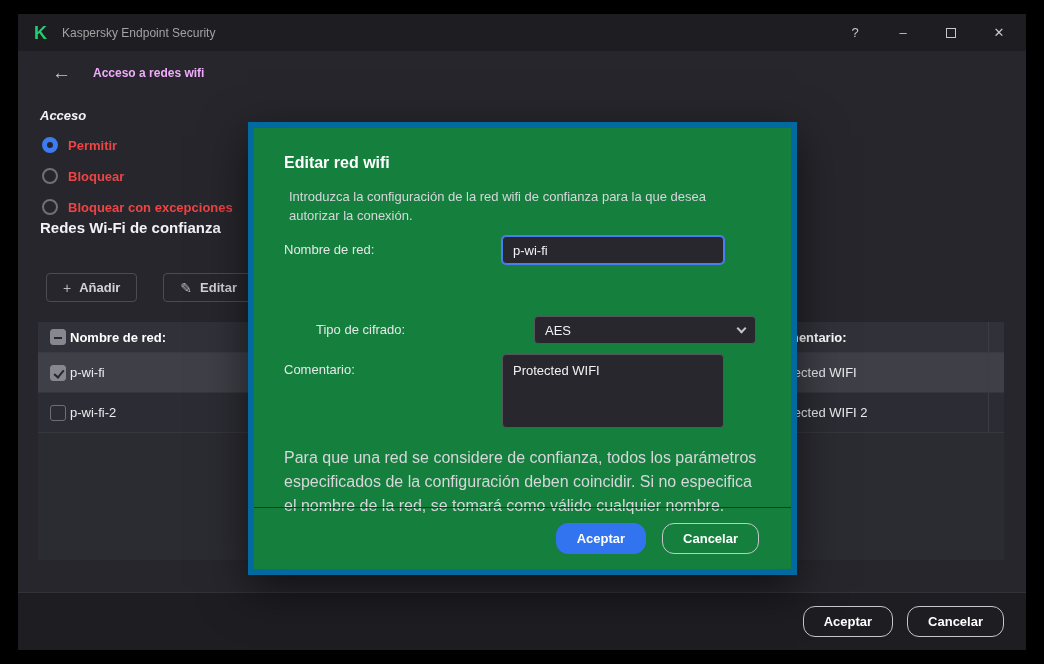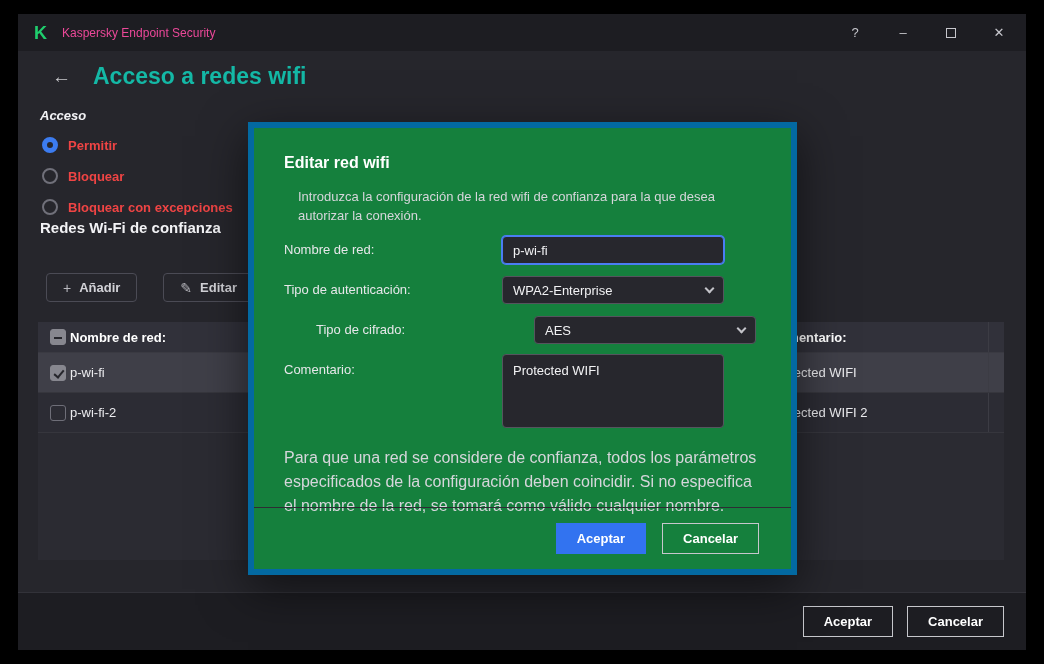--- a/index.html
+++ b/index.html
@@ -4,30 +4,30 @@
 <style>
   * { margin:0; padding:0; box-sizing:border-box; }
   html,body { width:1044px; height:664px; }
   body { background:#000; font-family:"Liberation Sans", sans-serif; color:#e9e9ec; overflow:hidden; }
   .screen { position:relative; width:1044px; height:664px; background:#000; }
 
   
   .window { position:absolute; left:18px; top:14px; width:1008px; height:636px; background:#26262c; display:flex; flex-direction:column; }
   .titlebar { height:37px; background:#1d1d22; display:flex; align-items:center; padding:0 12px 0 16px; flex:0 0 auto; }
   .logo { color:#1fce6d; font-weight:bold; font-size:18px; width:18px; line-height:1; }
-  .app-title { margin-left:10px; font-size:12px; color:#ec4899; }
+  .app-title { margin-left:10px; font-size:12px; color:#a3a3a3; }
   .tb-spacer { flex:1; }
   .tb-btn { width:30px; height:37px; display:flex; align-items:center; justify-content:center; color:#c6c6cc; font-size:13px; margin-left:18px; cursor:default; }
   .maximize-glyph { width:10px; height:10px; border:1px solid #c6c6cc; }
 
   .content { position:relative; flex:1; background:#26262c; overflow:hidden; }
 
   .page-header { position:absolute; top:12px; left:34px; display:flex; align-items:center; gap:22px; }
   .back-btn { font-size:19px; color:#cacace; line-height:1; cursor:default; }
-  .page-title { font-size:23px; font-weight:bold; color:#14b8a6; }
+  .page-title { font-size:12px; font-weight:bold; color:#f0abfc; }
 
   .section-heading { position:absolute; left:22px; font-size:13px; font-weight:bold; color:#f2f2f5; }
   .heading-access { top:57px;font-style:italic; }
   .heading-trusted { top:168px; font-size:15px; }
 
   .radio-group { position:absolute; top:86px; left:24px; display:flex; flex-direction:column; gap:15px; }
   .radio-row { display:flex; align-items:center; gap:10px; height:16px; cursor:default; }
   .radio-dot { width:16px; height:16px; border-radius:50%; border:2px solid #70707a; flex:0 0 16px; background:transparent; }
   .radio-row.selected .radio-dot { border:5px solid #3c7cf0; }
   .radio-label { font-size:13px; font-weight:bold; color:#ef4444; }
@@ -46,27 +46,27 @@
   .cell-comment { flex:0 0 218px; }
   .cell-gutter { flex:0 0 16px; align-self:stretch; border-left:1px solid #3c3c44; }
 
   .checkbox { width:16px; height:16px; border-radius:3px; border:1px solid #6e6e78; position:relative; background:transparent; cursor:default; }
   .checkbox.checked { background:#87878f; border-color:#87878f; }
   .checkbox.checked::after { content:""; position:absolute; left:5px; top:2px; width:4px; height:8px; border-right:2px solid #26262c; border-bottom:2px solid #26262c; transform:rotate(40deg); }
   .checkbox.indeterminate { background:#87878f; border-color:#87878f; }
   .checkbox.indeterminate::after { content:""; position:absolute; left:3px; top:7px; width:8px; height:2px; background:#26262c; }
 
   .bottombar { height:58px; flex:0 0 auto; background:#1d1d22; border-top:1px solid #323239; display:flex; align-items:center; justify-content:flex-end; gap:14px; padding:0 22px; }
-  .btn { height:31px; padding:0 20px; border-radius:0; font-size:13px; font-weight:bold; display:flex; align-items:center; justify-content:center; background:transparent; color:#ffffff; border:1px solid #c6c7cc; cursor:default; }
+  .btn { height:31px; padding:0 20px; border-radius:12px; font-size:13px; font-weight:bold; display:flex; align-items:center; justify-content:center; background:transparent; color:#ffffff; border:1px solid #c6c7cc; cursor:default; }
   .btn.primary { background:#3273f0; border-color:#3273f0; }
 
   
   .dialog { position:absolute; left:248px; top:122px; width:549px; height:453px; background:#15803d; border:6px solid #0369a1; box-shadow:0 14px 44px rgba(0,0,0,0.55); z-index:10; }
   .dlg-title { position:absolute; left:30px; top:26px; font-size:16px; font-weight:bold; color:#ffffff; }
-  .dlg-desc { position:absolute; left:44px; top:60px; width:462px; font-size:13px; line-height:1.45; color:#d6d6db; }
+  .dlg-desc { position:absolute; left:35px; top:60px; width:462px; font-size:13px; line-height:1.45; color:#d6d6db; }
   .dlg-row { position:absolute; left:30px; display:flex; }
   .dlg-row.r1 { top:108px; } .dlg-row.r2 { top:148px; } .dlg-row.r3 { top:188px;margin-left:32px; } .dlg-row.r4 { top:226px; }
   .dlg-label { width:218px; font-size:13px; color:#e7e7ea; line-height:28px; }
   .dlg-row.r4 .dlg-label { line-height:normal; padding-top:8px; }
   .field-control { width:222px; height:28px; background:#27272d; border:1px solid #55555e; border-radius:4px; color:#f2f2f4; font-size:13px; padding:0 10px; display:flex; align-items:center; font-family:"Liberation Sans", sans-serif; }
   input.field-control { display:block; }
   .field-control.focused { border-color:#4a7df2; box-shadow:0 0 0 1px #4a7df2; }
   .select-value { flex:1; }
   .chevron { width:7px; height:7px; border-right:2px solid #c3c3c9; border-bottom:2px solid #c3c3c9; transform:rotate(45deg); margin-top:-4px; }
   textarea.field-control { height:74px; padding:7px 10px; resize:none; line-height:1.4; display:block; }
@@ -170,27 +170,20 @@
 
   <div class="dialog">
     <div class="dlg-title">Editar red wifi</div>
     <div class="dlg-desc">Introduzca la configuración de la red wifi de confianza para la que desea autorizar la conexión.</div>
 
     <div class="dlg-row r1">
       <span class="dlg-label">Nombre de red:</span>
       <input class="field-control focused" value="p-wi-fi" style="">
     </div>
 
-    <div class="dlg-row r2">
-      <span class="dlg-label">Tipo de autenticación:</span>
-      <div class="field-control">
-        <span class="select-value">WPA2-Enterprise</span>
-        <span class="chevron"></span>
-      </div>
-    </div>
 
     <div class="dlg-row r3">
       <span class="dlg-label">Tipo de cifrado:</span>
       <div class="field-control">
         <span class="select-value">AES</span>
         <span class="chevron"></span>
       </div>
     </div>
 
     <div class="dlg-row r4">

